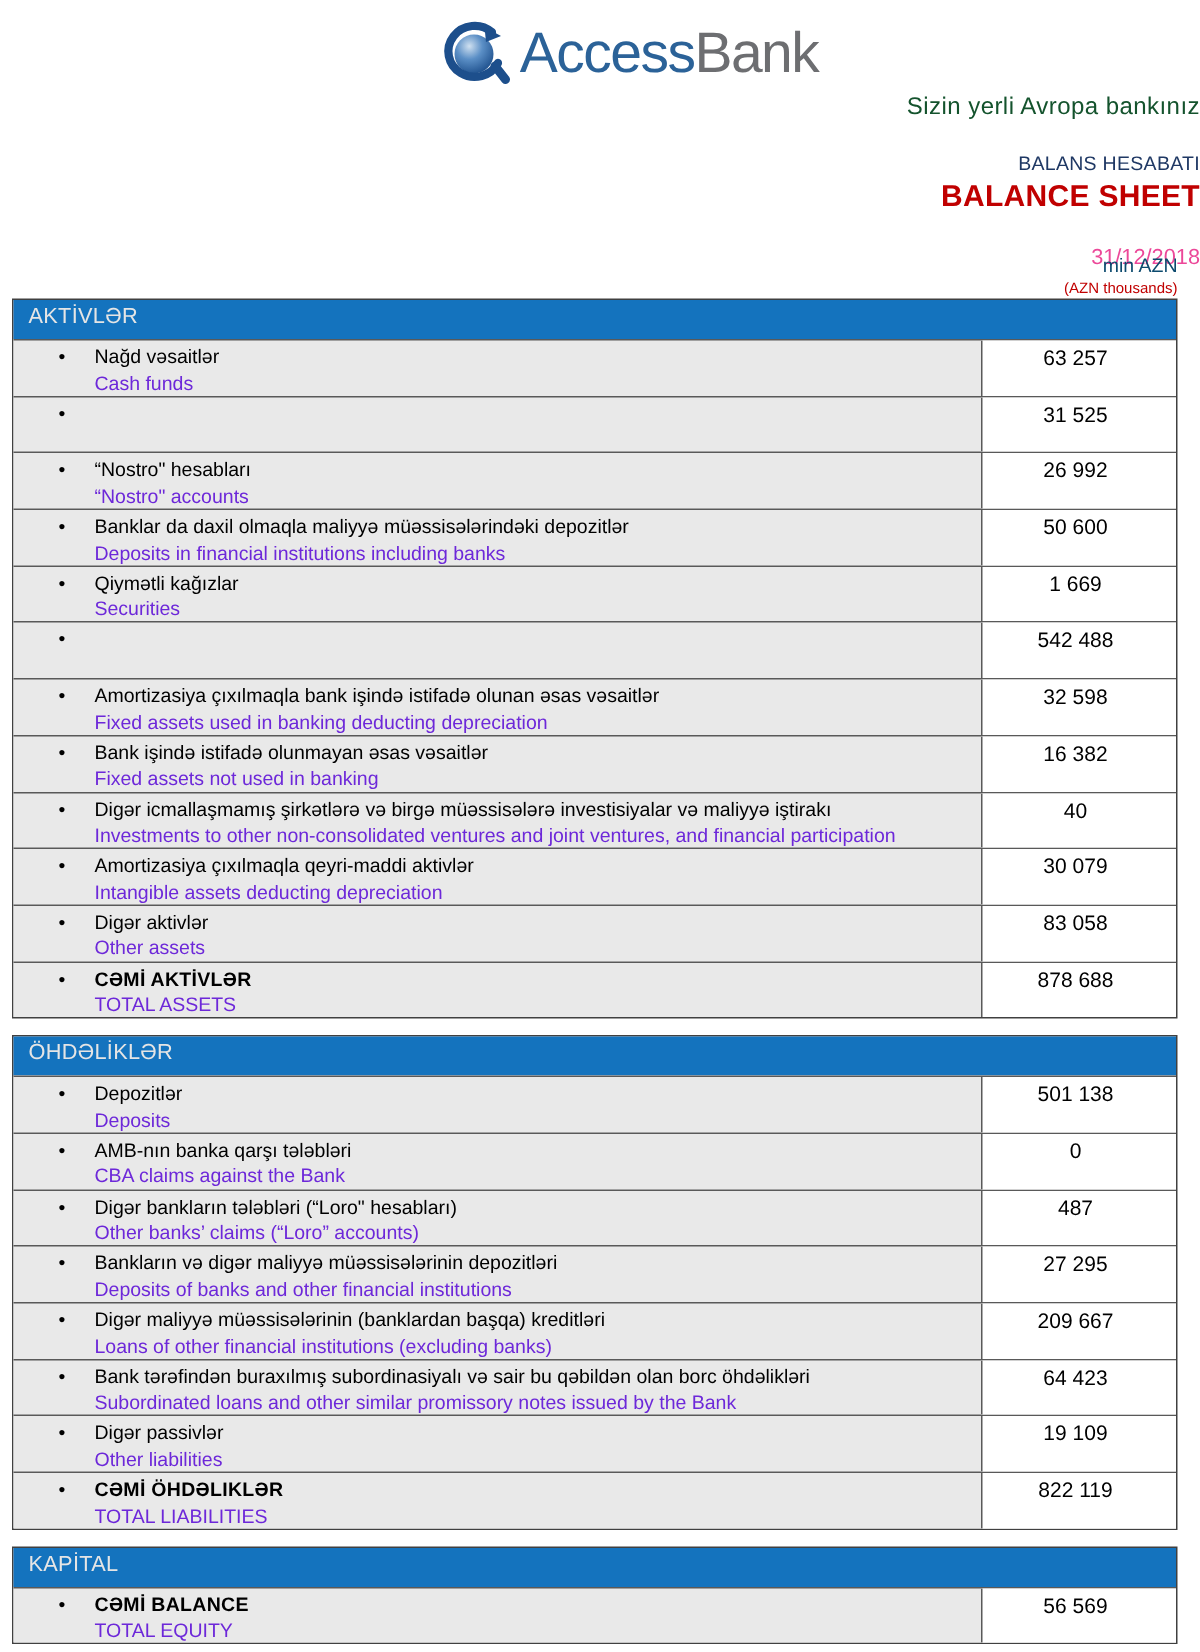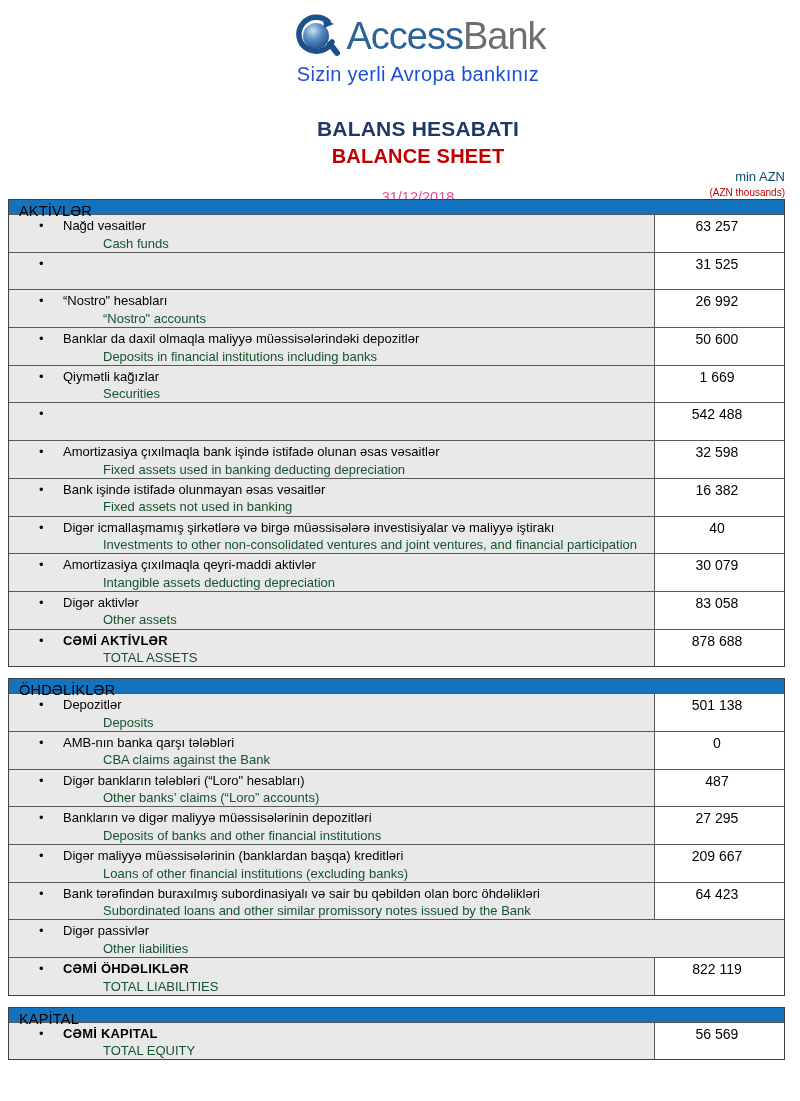--- a/index.html
+++ b/index.html
@@ -5,57 +5,57 @@
   html,body{margin:0;padding:0;background:#ffffff;}
   .page{
     position:relative;
     width:800px;height:1101px;
     background:#ffffff;
     font-family:"Liberation Sans", sans-serif;
     overflow:hidden;
   }
   
   .doc-header{position:relative;width:800px;height:199px;}
-  .header-center{padding-left:36px;text-align:center;}
+  .header-center{padding-left:36px;text-align:right;}
   .logo-row{
     display:flex;align-items:center;justify-content:center;
     margin-top:10px;height:52px;
   }
   .logo-icon{width:50px;height:50px;margin-right:6px;flex:0 0 auto;}
   .brand-text{font-size:38px;letter-spacing:-1px;line-height:50px;white-space:nowrap;}
   .brand-access{color:#2b6298;}
   .brand-bank{color:#6d6e71;}
-  .tagline{font-size:20px;color:#1d4ed8;margin-top:1px;letter-spacing:.3px;}
-  .title-az{margin-top:31px;font-size:21px;font-weight:bold;color:#1f3864;letter-spacing:.2px;}
+  .tagline{font-size:16px;color:#14532d;margin-top:1px;letter-spacing:.3px;}
+  .title-az{margin-top:20px;font-size:13px;font-weight:normal;color:#1f3864;letter-spacing:.2px;}
   .title-en{margin-top:4px;font-size:20px;font-weight:bold;color:#c00000;letter-spacing:.2px;}
   .report-date{margin-top:21px;font-size:14.5px;color:#ec4899;}
   .units{position:absolute;right:15px;top:159px;text-align:right;line-height:16px;}
   .unit-az{font-size:13px;color:#0c4a6e;}
   .unit-en{font-size:10px;color:#c00000;}
   
   .sections-root{position:absolute;left:8px;top:199px;width:777px;}
   .sheet-section{border:1px solid #404040;}
   .sheet-section + .sheet-section{margin-top:11px;}
   .section-header{
-    height:14px;background:#1473be;color:#000000;
+    height:26px;background:#1473be;color:#e5e5e5;
     font-size:14.5px;line-height:22px;padding-left:10px;
     letter-spacing:.2px;
   }
   .row{
     display:flex;height:37.7px;box-sizing:border-box;
     background:#e9e9e9;border-top:1px solid #595959;
   }
   .cell-label{flex:1 1 auto;display:flex;align-items:flex-start;overflow:hidden;}
   .bullet{
     margin-left:30px;width:24px;flex:0 0 auto;
     font-size:13px;line-height:18px;padding-top:2px;color:#000000;
   }
   .labels{display:flex;flex-direction:column;padding-top:2px;min-width:0;}
   .label-az{font-size:13px;line-height:17.5px;color:#000000;white-space:nowrap;}
-  .label-en{font-size:13px;line-height:17.5px;color:#14532d;white-space:nowrap;margin-left:40px;}
+  .label-en{font-size:13px;line-height:17.5px;color:#6d28d9;white-space:nowrap;}
   .row.total .label-az{font-weight:bold;letter-spacing:.2px;}
   .cell-value{
     flex:0 0 130px;width:130px;box-sizing:border-box;
     background:#ffffff;border-left:1px solid #595959;
     text-align:center;padding:2px 9px 0 4px;
     font-size:14px;line-height:18px;color:#000000;
   }
 </style>
 </head>
 <body>
@@ -295,20 +295,21 @@
   </div>
 
   <div class="row">
     <div class="cell-label">
       <span class="bullet">•</span>
       <span class="labels">
         <span class="label-az">Digər passivlər</span>
         <span class="label-en">Other liabilities</span>
       </span>
     </div>
+    <div class="cell-value">19 109</div>
   </div>
 
   <div class="row total">
     <div class="cell-label">
       <span class="bullet">•</span>
       <span class="labels">
         <span class="label-az">CƏMİ ÖHDƏLIKLƏR</span>
         <span class="label-en">TOTAL LIABILITIES</span>
       </span>
     </div>
@@ -319,21 +320,21 @@
 
   <section class="sheet-section">
     <div class="section-header">
       <span class="section-title">KAPİTAL</span>
     </div>
     <div class="section-rows">
   <div class="row total">
     <div class="cell-label">
       <span class="bullet">•</span>
       <span class="labels">
-        <span class="label-az">CƏMİ KAPITAL</span>
+        <span class="label-az">CƏMİ BALANCE</span>
         <span class="label-en">TOTAL EQUITY</span>
       </span>
     </div>
     <div class="cell-value">56 569</div>
   </div>
 </div>
   </section>
 </main>
 
 </div>

